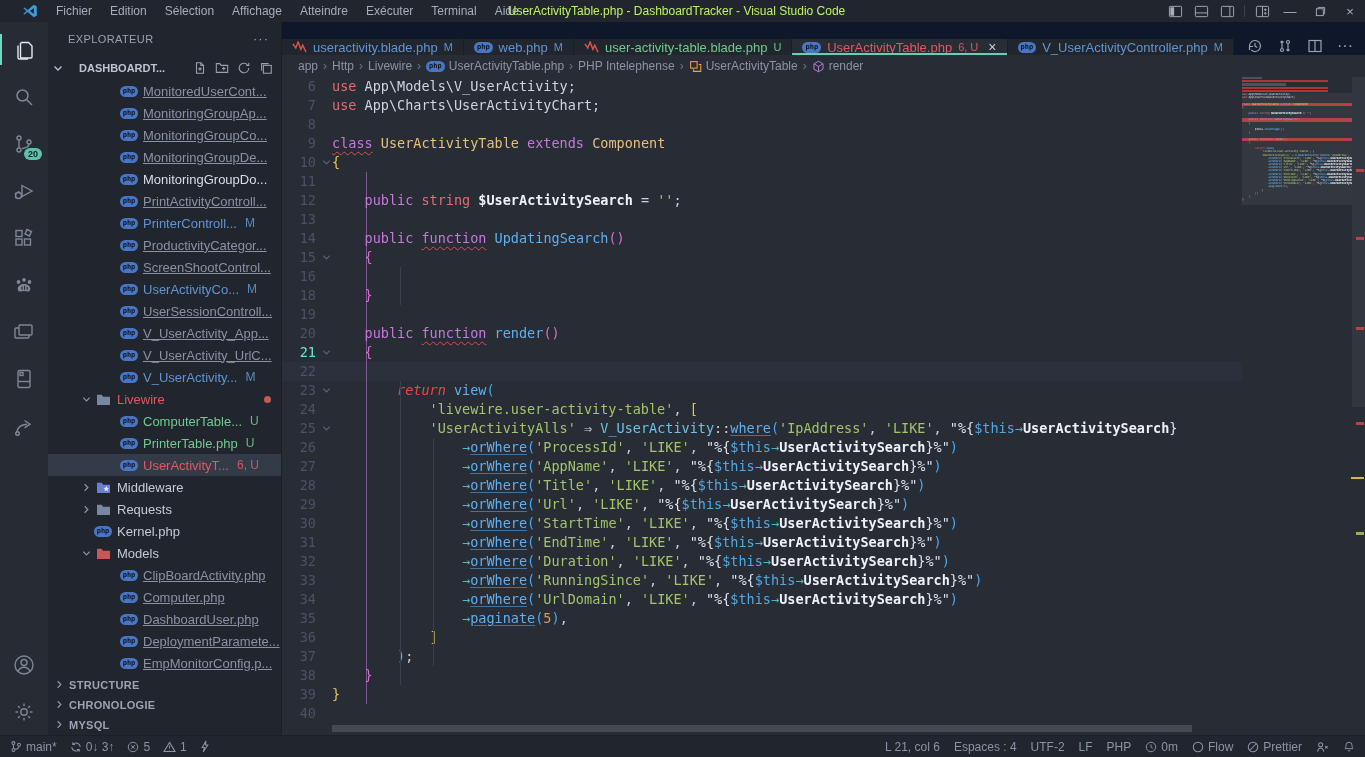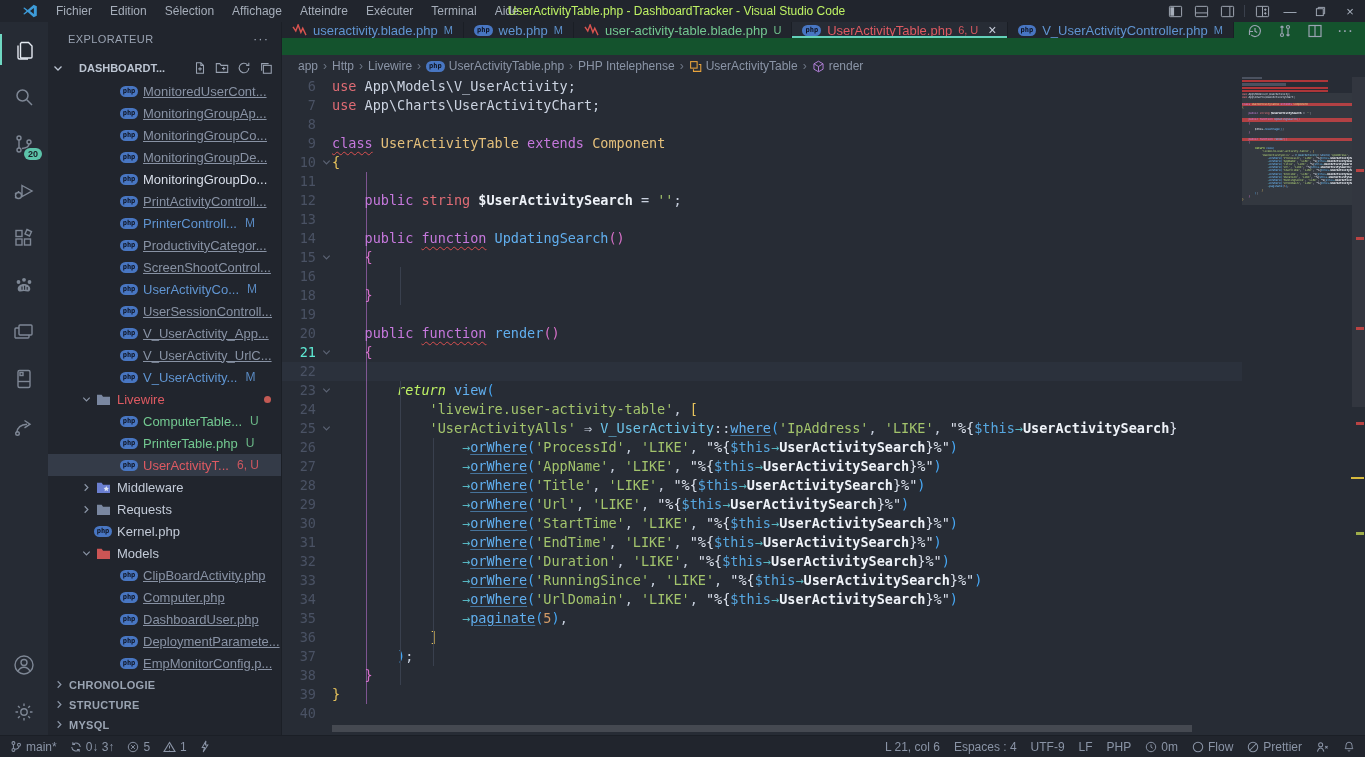--- a/index.html
+++ b/index.html
@@ -44,21 +44,21 @@
   .tr-badge { margin-left:8px; font-size:12px; opacity:.9; }
   .tr-dot { position:absolute; right:10px; width:7px; height:7px; border-radius:50%; background:#c35a54; }
   .c-muted { color:#8892a4;text-decoration:underline; } .c-white { color:#d8dee9; } .c-blue { color:#6095d2; }
   .c-green { color:#73c991; } .c-red { color:#de5a62; } .c-light { color:#c3cbd8; }
   .php-pill { background:#4876c2; color:#0e1320; border-radius:8px; font-size:7px; font-weight:bold; padding:1px 3px; font-family:"DejaVu Sans Mono", monospace; line-height:9px; }
   .sb-bottom { margin-top:auto; }
   .sb-bsec { height:20px; display:flex; align-items:center; padding-left:6px; color:#9aa4b2; font-weight:bold; font-size:11px; letter-spacing:.3px; gap:4px; }
 
   
   .editor-area { flex:1; display:flex; flex-direction:column; background:#272c35; border-left:1px solid #1b1f26; min-width:0; }
-  .tabbar { height:33px; background:#14532d; display:flex; align-items:flex-start; flex:0 0 auto; }
+  .tabbar { height:33px; background:#0f172a; display:flex; align-items:flex-end; flex:0 0 auto; }
   .tab { display:flex; align-items:center; gap:6px; padding:0 10px; font-size:13px; border-right:1px solid #1a1e25; background:#21252d; position:relative; white-space:nowrap; }
   .tab.active { background:#272c35; }
   .tab.active::after { content:""; position:absolute; left:0; right:0; bottom:0; height:2px; background:#63d1ba; }
   .tab .badge { font-size:11px; opacity:.95; }
   .tab .close { color:#c8cedb; margin-left:4px; font-size:14px; }
   .tab-actions { margin-left:auto; display:flex; align-items:center; gap:14px; padding:0 12px; color:#9aa3b2; }
   .breadcrumbs { height:22px; display:flex; align-items:center; font-size:12px; color:#8a94a6; padding-left:16px; gap:5px; flex:0 0 auto; white-space:nowrap; }
   .bc-sep { color:#6c7585; }
   .bc-item { display:flex; align-items:center; gap:4px; }
 
@@ -71,21 +71,21 @@
   .ln.cur { color:#5eead4; }
   .fold { width:12px; color:#5b6374; flex:0 0 auto; display:flex; align-items:center; justify-content:center; }
   .guide { position:absolute; width:1px; }
   .tk-r{color:#e06c75} .tk-k{color:#c678dd}
   .tk-ks{color:#c678dd; text-decoration:underline wavy; text-decoration-color:#d84f4f; text-decoration-thickness:1px; text-underline-offset:3px;}
   .tk-c{color:#e5c07b} .tk-cy{color:#6cc2e8} .tk-f{color:#61afef}
   .tk-fu{color:#61afef; text-decoration:underline; text-decoration-color:rgba(97,175,239,.55); text-underline-offset:2px;}
   .tk-s{color:#a3c46c} .tk-d{color:#dde3ee} .tk-v{color:#eef2f8; font-weight:bold}
   .tk-t{color:#e2e7f0} .tk-tb{color:#56a7e0} .tk-a{color:#56b6c2} .tk-n{color:#d19a66}
   .tk-w{color:#c9d1df} .tk-g{color:#e7c35c} .tk-p{color:#d670c8} .tk-b{color:#47a8f5}
-  .tk-re{color:#bef264; font-style:italic} .tk-pl{color:#ccd4e2}
+  .tk-re{color:#ef4444; font-style:italic} .tk-pl{color:#ccd4e2}
 
   
   .minimap { position:absolute; right:13px; top:0; bottom:0; width:110px; overflow:hidden; }
   .mm-slider { position:absolute; left:0; right:0; background:rgba(255,255,255,.06); }
   .mm-row { height:3.2px; position:relative; }
   .mm-bar { height:2.2px; background:#6a7383; opacity:.55; }
   .mm-bar.err, .mm-line.err { background:rgba(190,55,58,.9); opacity:1; }
   .mm-line { height:3.2px; font-family:"DejaVu Sans Mono", monospace; font-size:3px; line-height:3.2px; white-space:pre; overflow:hidden; letter-spacing:-0.2px; }
   .ruler { position:absolute; right:0; top:0; bottom:0; width:13px; }
   .ruler-mark { position:absolute; right:1px; }
@@ -483,27 +483,27 @@
               <span class="php-pill">php</span>
             </span>
             <span class="tr-label c-muted">EmpMonitorConfig.p...</span>
           </div>
         </div>
       <div class="sb-bottom" id="sb-sections">
           <div class="sb-bsec">
             <span style="color:#8b95a6"><svg width="11" height="11" viewBox="0 0 12 12" fill="none" stroke="currentColor" stroke-width="1.3">
                 <path d="M4 2.5 7.5 6 4 9.5"></path>
               </svg></span>
-            <span>CHRONOLOGIE</span>
+            <span>STRUCTURE</span>
           </div>
           <div class="sb-bsec">
             <span style="color:#8b95a6"><svg width="11" height="11" viewBox="0 0 12 12" fill="none" stroke="currentColor" stroke-width="1.3">
                 <path d="M4 2.5 7.5 6 4 9.5"></path>
               </svg></span>
-            <span>STRUCTURE</span>
+            <span>CHRONOLOGIE</span>
           </div>
           <div class="sb-bsec">
             <span style="color:#8b95a6"><svg width="11" height="11" viewBox="0 0 12 12" fill="none" stroke="currentColor" stroke-width="1.3">
                 <path d="M4 2.5 7.5 6 4 9.5"></path>
               </svg></span>
             <span>MYSQL</span>
           </div>
         </div>
     </div>
 
@@ -755,21 +755,21 @@
         </span>
       </div>
     <div class="st-right" id="st-right">
         <span class="st-item">
           <span>L 21, col 6</span>
         </span>
         <span class="st-item">
           <span>Espaces : 4</span>
         </span>
         <span class="st-item">
-          <span>UTF-9</span>
+          <span>UTF-2</span>
         </span>
         <span class="st-item">
           <span>LF</span>
         </span>
         <span class="st-item">
           <span>PHP</span>
         </span>
         <span class="st-item">
           <svg class="ic" width="12" height="12" viewBox="0 0 14 14" fill="none" stroke="currentColor" stroke-width="1.1">
             <circle cx="7" cy="7" r="5.5"></circle>

